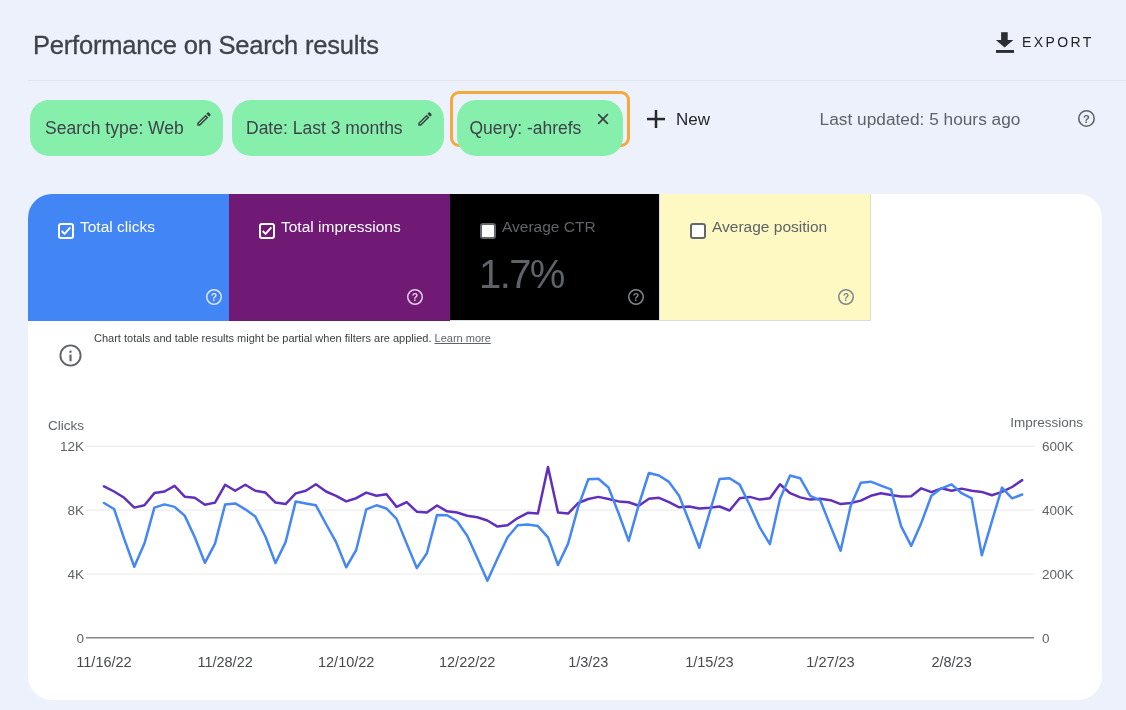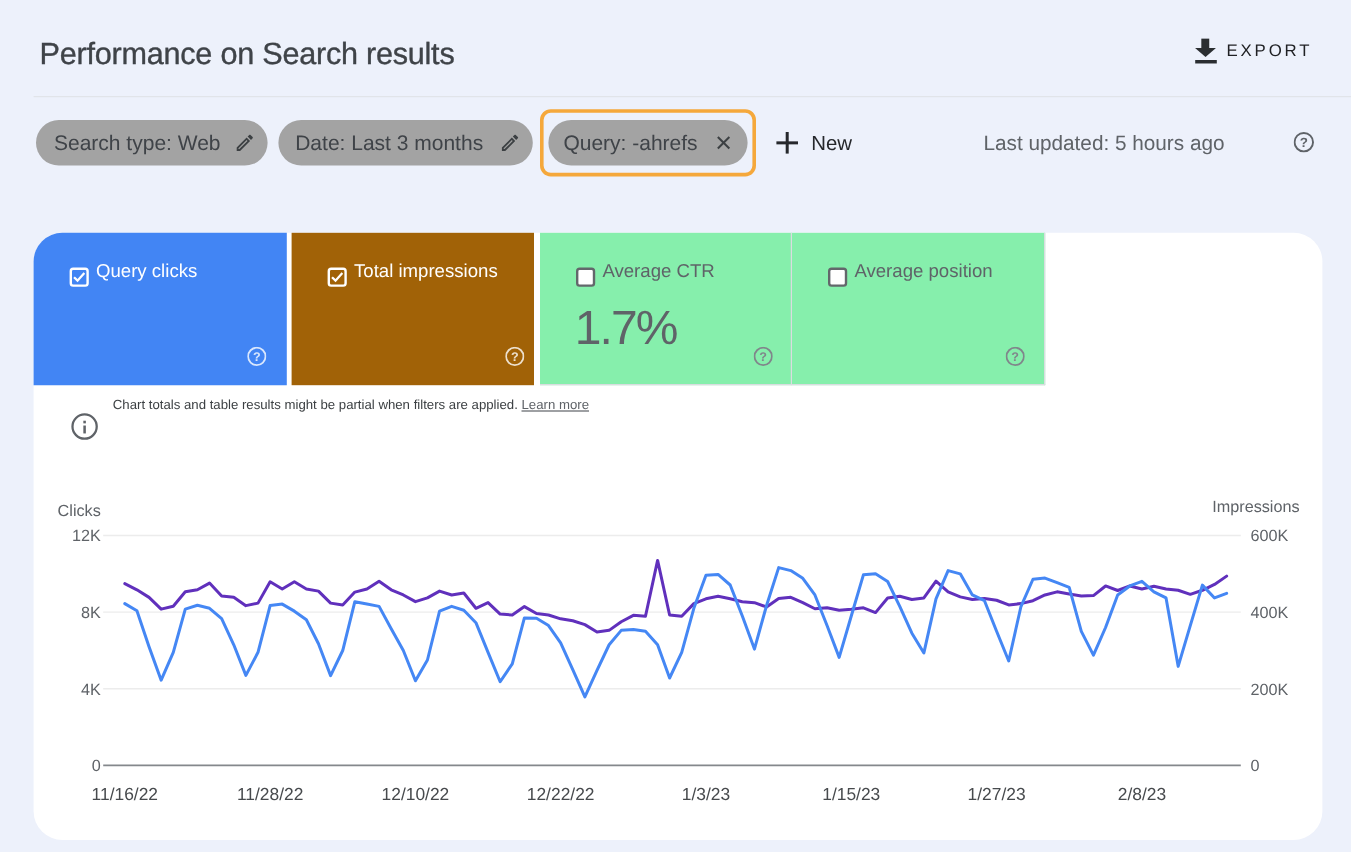--- a/index.html
+++ b/index.html
@@ -1,16 +1,16 @@
 <!DOCTYPE html>
 <html><head><meta charset="utf-8"><style>
 * { margin:0; padding:0; box-sizing:border-box; }
 html,body { width:1126px; height:710px; background:#edf1fb; font-family:"Liberation Sans",sans-serif; overflow:hidden; }
 .abs { position:absolute; }
-.chip { position:absolute; top:100px; height:38px; background:#a3a3a3; border-radius:19px;
+.chip { position:absolute; top:100px; height:56px; background:#86efac; border-radius:19px;
   display:flex; align-items:center; font-size:17.5px; font-weight:500; color:#3f4348; }
 .ax { font-family:"Liberation Sans",sans-serif; font-size:13.5px; fill:#5f6368; }
 .d { font-size:14.5px; fill:#474a4d; }
 .cardlab { position:absolute; left:52px; top:24px; font-size:15.5px; font-weight:500; }
 .cardnum { position:absolute; left:29px; top:58px; font-size:40px; letter-spacing:-1.0px; }
 .cb { position:absolute; left:29.5px; top:29px; width:16px; height:16px; border-radius:3px; }
 </style></head>
 <body>
 <div class="abs" style="left:33px;top:31px;font-size:25.5px;font-weight:500;color:#3f4348;letter-spacing:-0.2px;-webkit-text-stroke:0.3px #3f4348">Performance on Search results</div>
 
@@ -49,48 +49,48 @@
   </svg>
 
 <div class="abs" style="left:28px;top:194px;width:1074px;height:506px;background:#fff;border-radius:24px"></div>
 
 <div class="abs" style="left:28px;top:194px;width:211px;height:127px;background:#4285f4;border-radius:24px 0 0 0;color:#fff">
   <div class="cb" style="border:2px solid #fff">
       <svg width="12" height="12" viewBox="0 0 12 12" style="position:absolute;left:0;top:0">
         <polyline points="1.7,6.0 4.6,8.9 10.3,2.4" fill="none" stroke="#fff" stroke-width="1.9"></polyline>
       </svg>
     </div>
-  <div class="cardlab">Query clicks</div>
+  <div class="cardlab">Total clicks</div>
   <svg style="position:absolute;left:178px;top:95px" width="16" height="16" viewBox="0 0 16 16">
       <circle cx="8" cy="8" r="7.25" fill="none" stroke="rgba(255,255,255,0.8)" stroke-width="1.5"></circle>
       <text x="8" y="11.8" text-anchor="middle" font-size="10.5" font-weight="bold" font-family="Liberation Sans" fill="rgba(255,255,255,0.8)">?</text>
     </svg>
 </div>
-<div class="abs" style="left:243px;top:194px;width:202px;height:127px;background:#a16207;color:#fff">
+<div class="abs" style="left:229px;top:194px;width:221px;height:127px;background:#701a75;color:#fff">
   <div class="cb" style="border:2px solid #fff">
       <svg width="12" height="12" viewBox="0 0 12 12" style="position:absolute;left:0;top:0">
         <polyline points="1.7,6.0 4.6,8.9 10.3,2.4" fill="none" stroke="#fff" stroke-width="1.9"></polyline>
       </svg>
     </div>
   <div class="cardlab">Total impressions</div>
   <svg style="position:absolute;left:178px;top:95px" width="16" height="16" viewBox="0 0 16 16">
       <circle cx="8" cy="8" r="7.25" fill="none" stroke="rgba(255,255,255,0.8)" stroke-width="1.5"></circle>
       <text x="8" y="11.8" text-anchor="middle" font-size="10.5" font-weight="bold" font-family="Liberation Sans" fill="rgba(255,255,255,0.8)">?</text>
     </svg>
 </div>
-<div class="abs" style="left:450px;top:194px;width:210px;height:127px;background:#86efac;border-right:1px solid #dadce0;border-bottom:1px solid #dadce0;color:#5f6368">
+<div class="abs" style="left:450px;top:194px;width:210px;height:127px;background:#000000;border-right:1px solid #dadce0;border-bottom:1px solid #dadce0;color:#5f6368">
   <div class="cb" style="border:2px solid #63676b;background:#fff"></div>
   <div class="cardlab">Average CTR</div>
   <div class="cardnum" style="letter-spacing:-1.6px">1.7%</div>
   <svg style="position:absolute;left:178px;top:95px" width="16" height="16" viewBox="0 0 16 16">
       <circle cx="8" cy="8" r="7.25" fill="none" stroke="#80868b" stroke-width="1.5"></circle>
       <text x="8" y="11.8" text-anchor="middle" font-size="10.5" font-weight="bold" font-family="Liberation Sans" fill="#80868b">?</text>
     </svg>
 </div>
-<div class="abs" style="left:660px;top:194px;width:211px;height:127px;background:#86efac;border-right:1px solid #dadce0;border-bottom:1px solid #dadce0;color:#5f6368">
+<div class="abs" style="left:660px;top:194px;width:211px;height:127px;background:#fef9c3;border-right:1px solid #dadce0;border-bottom:1px solid #dadce0;color:#5f6368">
   <div class="cb" style="border:2px solid #63676b;background:#fff"></div>
   <div class="cardlab">Average position</div>
   <svg style="position:absolute;left:178px;top:95px" width="16" height="16" viewBox="0 0 16 16">
       <circle cx="8" cy="8" r="7.25" fill="none" stroke="#80868b" stroke-width="1.5"></circle>
       <text x="8" y="11.8" text-anchor="middle" font-size="10.5" font-weight="bold" font-family="Liberation Sans" fill="#80868b">?</text>
     </svg>
 </div>
 
 <svg class="abs" style="left:58.7px;top:343.5px" width="23" height="23" viewBox="0 0 23 23">
     <circle cx="11.5" cy="11.5" r="10.1" fill="none" stroke="#5f6368" stroke-width="1.9"></circle>

